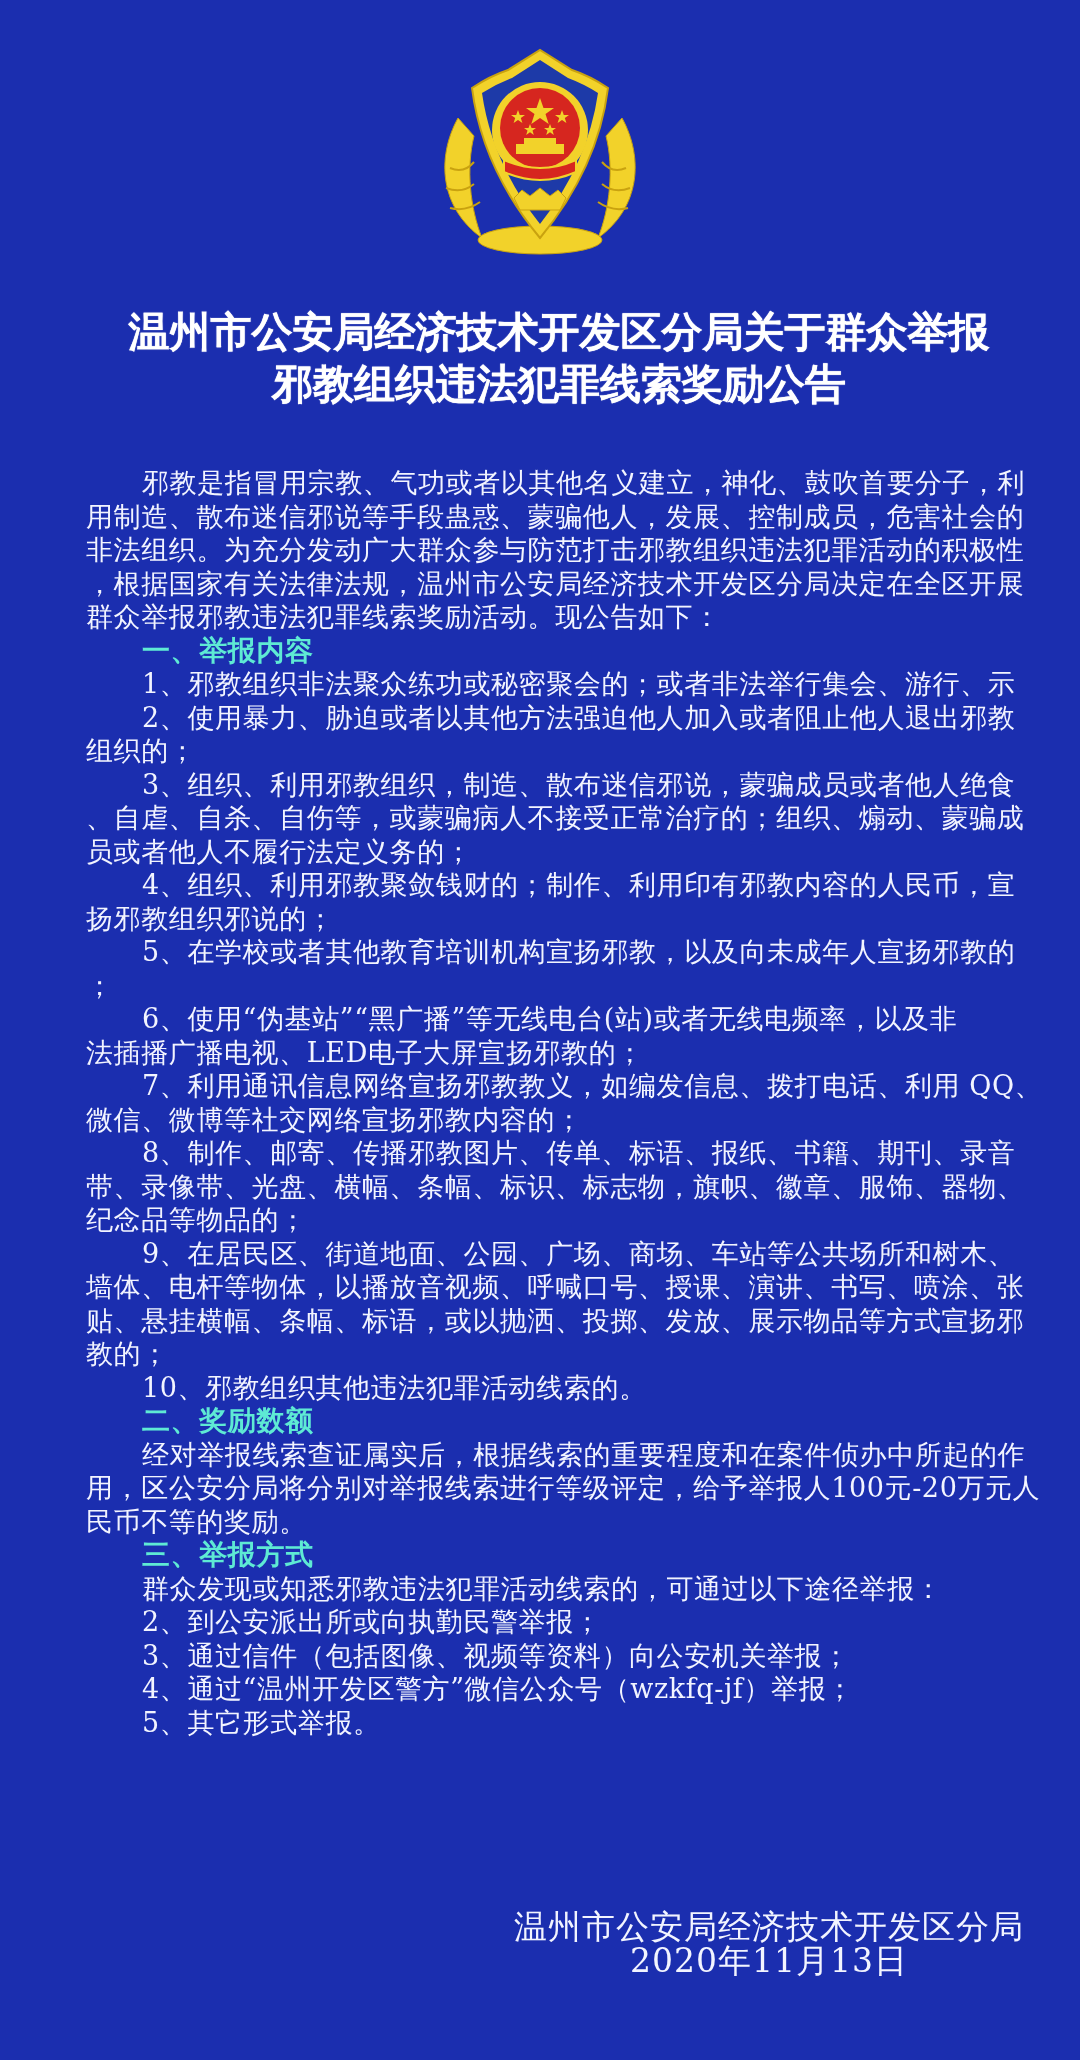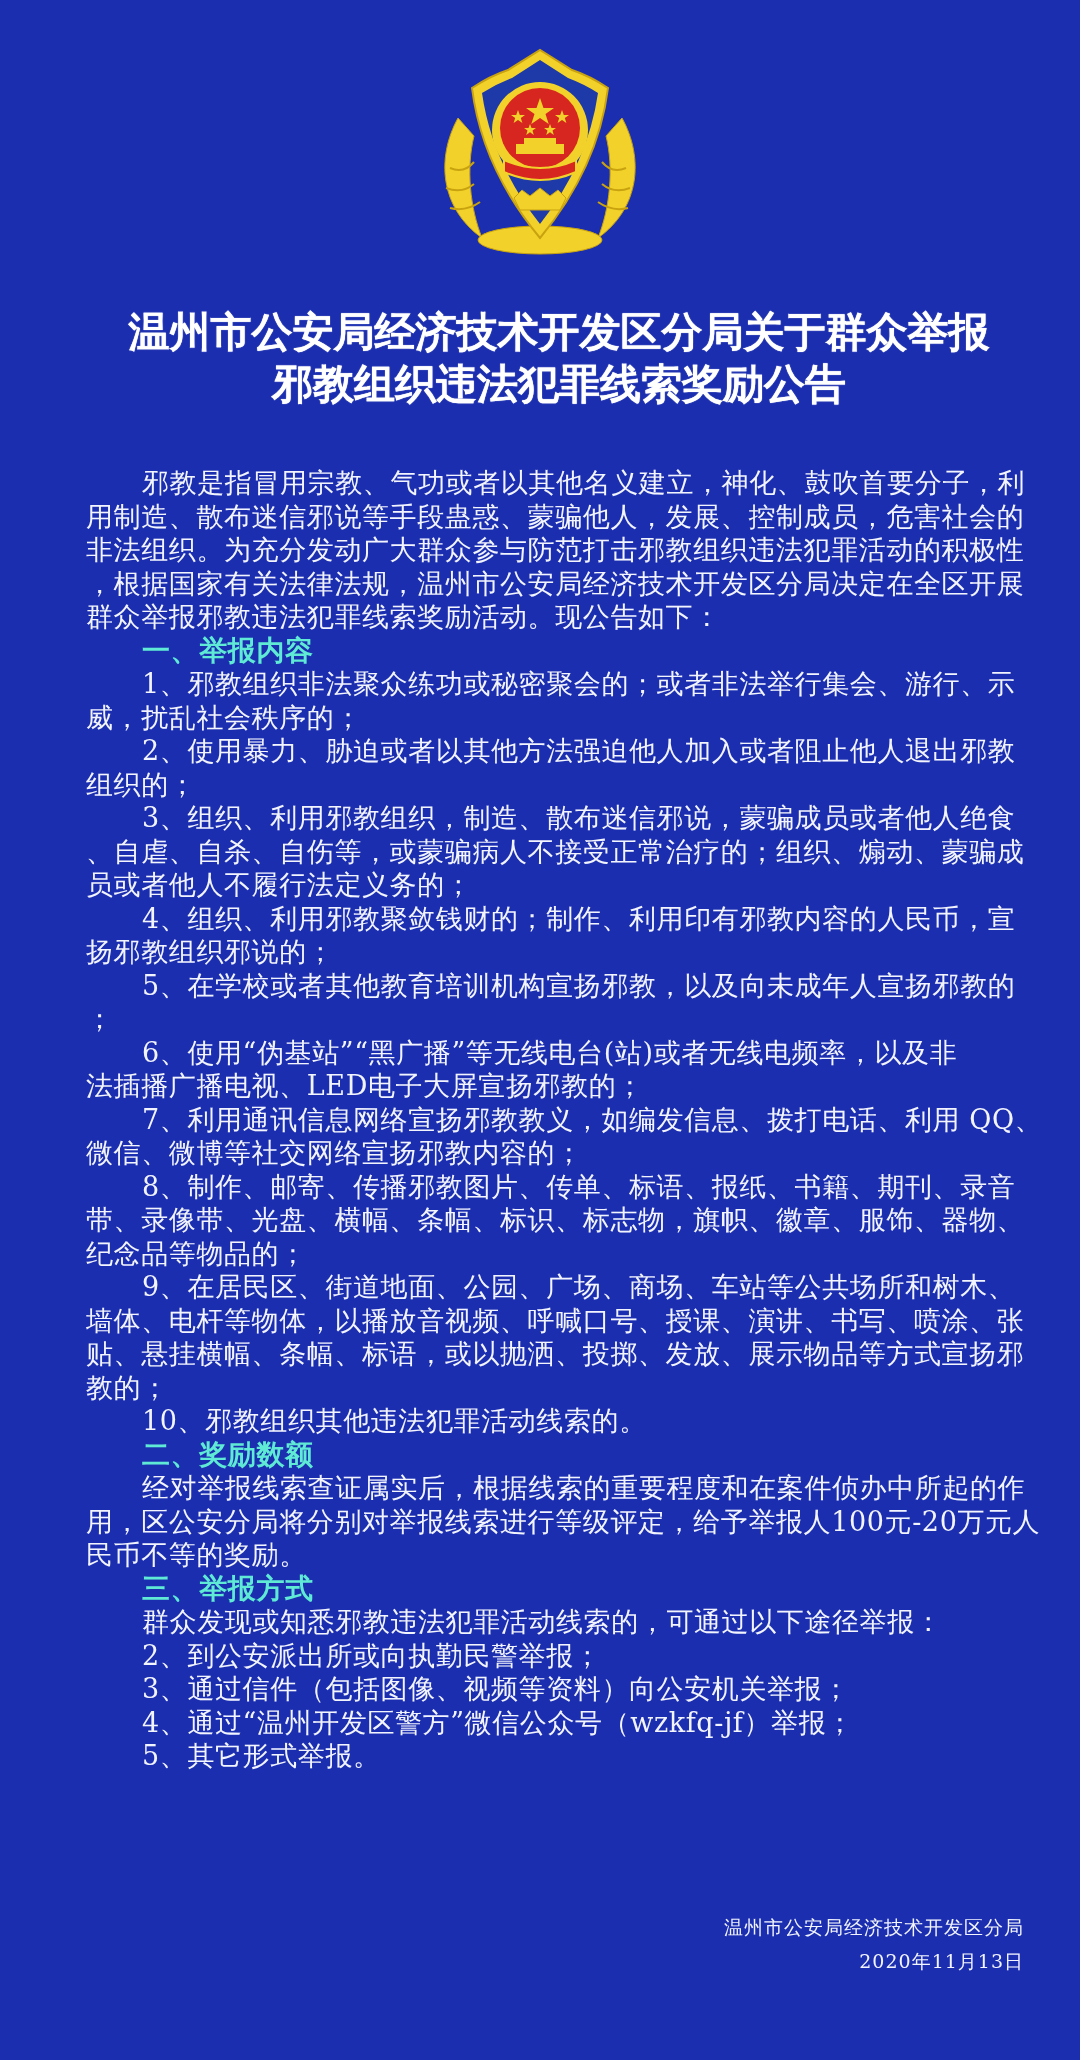--- a/index.html
+++ b/index.html
@@ -24,21 +24,21 @@
   .title div { white-space: nowrap; margin-left: 38px; }
   .body {
     position: absolute; left: 64px; top: 466px; width: 956px;
     font-size: 27px; line-height: 33.5px; margin-left: 22px;
   }
   .ln { white-space: nowrap; height: 33.5px; overflow: visible; letter-spacing: 0.6px; }
   .ln.ind { padding-left: 56px; }
   .ln.head { padding-left: 56px; font-weight: bold; font-family: "DejaVu Sans", "Liberation Sans", sans-serif; font-size: 28px; color:#5eead4; }
   .sign {
     position: absolute; right: 56px; top: 1910px;
-    text-align: right; font-size: 19px; line-height: 34px;
+    text-align: center; font-size: 33px; line-height: 34px;
     letter-spacing: 1px;
   }
 </style>
 </head>
 <body>
 
 <div class="emblem">
   <svg width="220" height="210" viewBox="0 0 220 210">
 
     <g fill="#f2d22a" stroke="#c9a20f" stroke-width="1">
@@ -77,21 +77,20 @@
     <div class="ln">用制造、散布迷信邪说等手段蛊惑、蒙骗他人，发展、控制成员，危害社会的</div>
     <div class="ln">非法组织。为充分发动广大群众参与防范打击邪教组织违法犯罪活动的积极性</div>
     <div class="ln">，根据国家有关法律法规，温州市公安局经济技术开发区分局决定在全区开展</div>
     <div class="ln">群众举报邪教违法犯罪线索奖励活动。现公告如下：</div>
   </div>
 
   <div class="ln head">一、举报内容</div>
 
   <div>
     <div class="ln ind">1、邪教组织非法聚众练功或秘密聚会的；或者非法举行集会、游行、示</div>
-    <div class="ln">威，扰乱社会秩序的；</div>
   </div>
   <div>
     <div class="ln ind">2、使用暴力、胁迫或者以其他方法强迫他人加入或者阻止他人退出邪教</div>
     <div class="ln">组织的；</div>
   </div>
   <div>
     <div class="ln ind">3、组织、利用邪教组织，制造、散布迷信邪说，蒙骗成员或者他人绝食</div>
     <div class="ln">、自虐、自杀、自伤等，或蒙骗病人不接受正常治疗的；组织、煽动、蒙骗成</div>
     <div class="ln">员或者他人不履行法定义务的；</div>
   </div>

